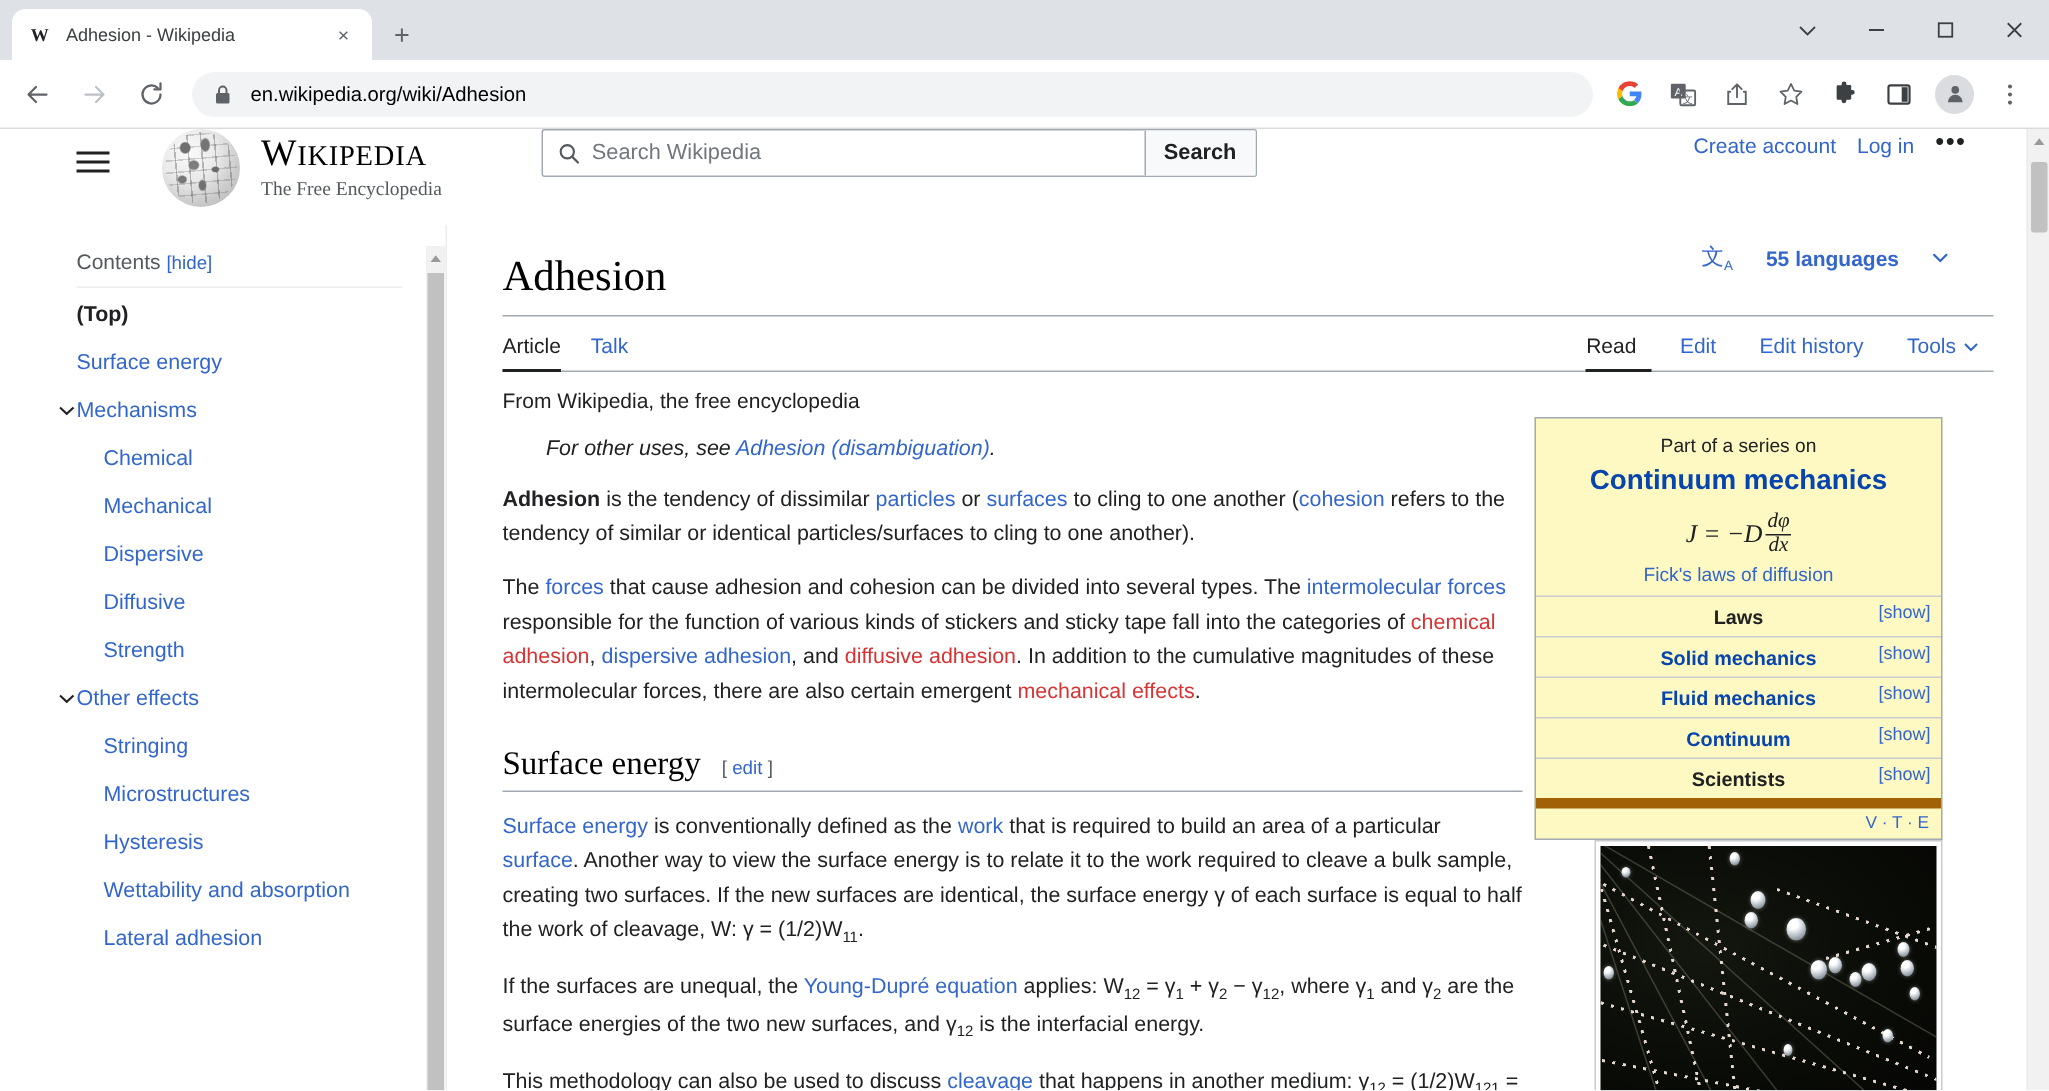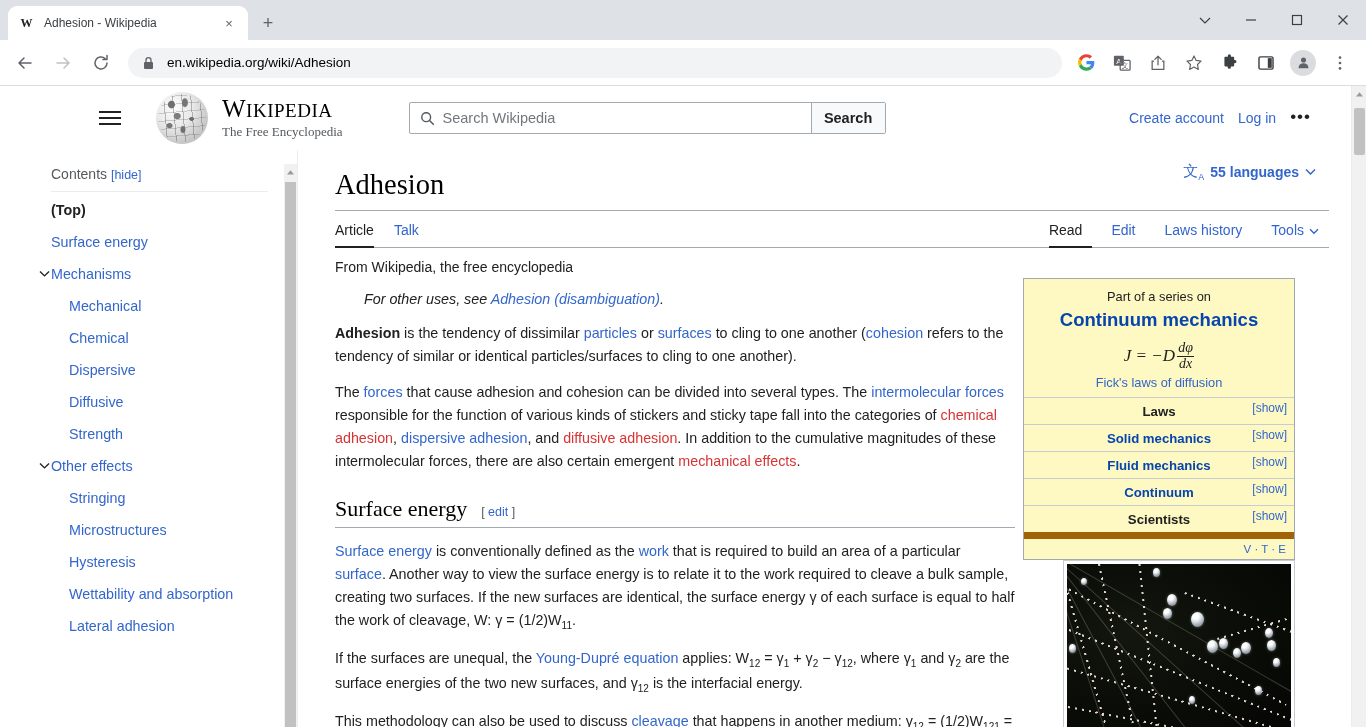--- a/index.html
+++ b/index.html
@@ -108,22 +108,22 @@
     align-items: center; justify-content: center;
   }
   .sb-arrow-up svg { display: block; }
   .page-thumb {
     position: absolute; left: 2px; width: 11px;
     top: 22px; height: 47px; background: #c1c1c1; border-radius: 2px;
   }
 
   
   .wp-header {
-    height: 64px; display: flex; align-items: center;
-    padding: 0 22px 0 0; position: relative; margin-left: 48px;
+    height: 64px; display: flex; align-items: flex-start;
+    padding: 0 22px 0 0; position: relative;
   }
   .hamburger {
     width: 44px; height: 44px; margin-left: 40px;
     display: flex; flex-direction: column; justify-content: center;
     align-items: center; gap: 4px;
   }
   .hamburger span { display: block; width: 22px; height: 2px; background: #202122; }
 
   .wp-logo { display: flex; align-items: center; margin-left: 24px; }
   .globe {
@@ -232,22 +232,22 @@
   .content-col { flex: 1; position: relative; overflow: hidden; padding: 0; }
   .content-inner { padding: 17px 22px 0 37px; position: relative; }
 
   .page-title {
     font-family: "Liberation Serif", serif;
     font-size: 28.5px; color: #000; font-weight: 400;
     padding-bottom: 7px; border-bottom: 1px solid #a2a9b1;
     line-height: 1.25;
   }
   .langbtn {
-    position: absolute; right: 35px; top: 12px;
-    display: flex; align-items: center; gap: 6px;
+    position: absolute; right: 52px; top: 12px;
+    display: flex; align-items: center; gap: 22px;
     font-size: 14px; color: #3366cc; font-weight: 700;
   }
   .langbtn .langglyph { font-size: 15px; font-weight: 400; }
 
   .tabrow {
     display: flex; align-items: flex-end; height: 37px;
     border-bottom: 1px solid #a2a9b1; position: relative;
   }
   .ptab {
     font-size: 14px; color: #3366cc; padding: 0 10px 9px 0;
@@ -526,22 +526,22 @@
               <span class="hide">[hide]</span>
             </div>
             <div id="toc-items">
                 <div class="toc-item l1 top"><span>(Top)</span></div>
                 <div class="toc-item l1"><span>Surface energy</span></div>
                 <div class="toc-item l1"><span class="chev">
                     <svg width="11" height="8" viewBox="0 0 11 8">
                       <path d="M1 1.6l4.5 4.3L10 1.6" stroke="#202122" stroke-width="1.4" fill="none"></path>
                     </svg>
                   </span><span>Mechanisms</span></div>
+                <div class="toc-item l2"><span>Chemical</span></div>
                 <div class="toc-item l2"><span>Mechanical</span></div>
-                <div class="toc-item l2"><span>Chemical</span></div>
                 <div class="toc-item l2"><span>Dispersive</span></div>
                 <div class="toc-item l2"><span>Diffusive</span></div>
                 <div class="toc-item l2"><span>Strength</span></div>
                 <div class="toc-item l1"><span class="chev">
                     <svg width="11" height="8" viewBox="0 0 11 8">
                       <path d="M1 1.6l4.5 4.3L10 1.6" stroke="#202122" stroke-width="1.4" fill="none"></path>
                     </svg>
                   </span><span>Other effects</span></div>
                 <div class="toc-item l2"><span>Stringing</span></div>
                 <div class="toc-item l2"><span>Microstructures</span></div>
@@ -574,21 +574,21 @@
             <h1 class="page-title">Adhesion</h1>
 
             <div class="tabrow">
               <div id="ns-tabs" style="display:flex">
                   <div class="ptab active">Article</div>
                   <div class="ptab">Talk</div>
                 </div>
               <div class="tabrow-right" id="view-tabs">
                   <div class="ptab active"><span>Read</span></div>
                   <div class="ptab"><span>Edit</span></div>
-                  <div class="ptab"><span>Laws history</span></div>
+                  <div class="ptab"><span>Edit history</span></div>
                   <div class="ptab"><span>Tools</span><span style="margin-left: 5px;"><svg width="10" height="7" viewBox="0 0 10 7">
                         <path d="M1 1.3l4 4 4-4" stroke="#3366cc" stroke-width="1.4" fill="none"></path>
                       </svg></span></div>
                 </div>
             </div>
 
             <div class="from-wiki">From Wikipedia, the free encyclopedia</div>
 
             <div class="article">
               <div class="hatnote">

